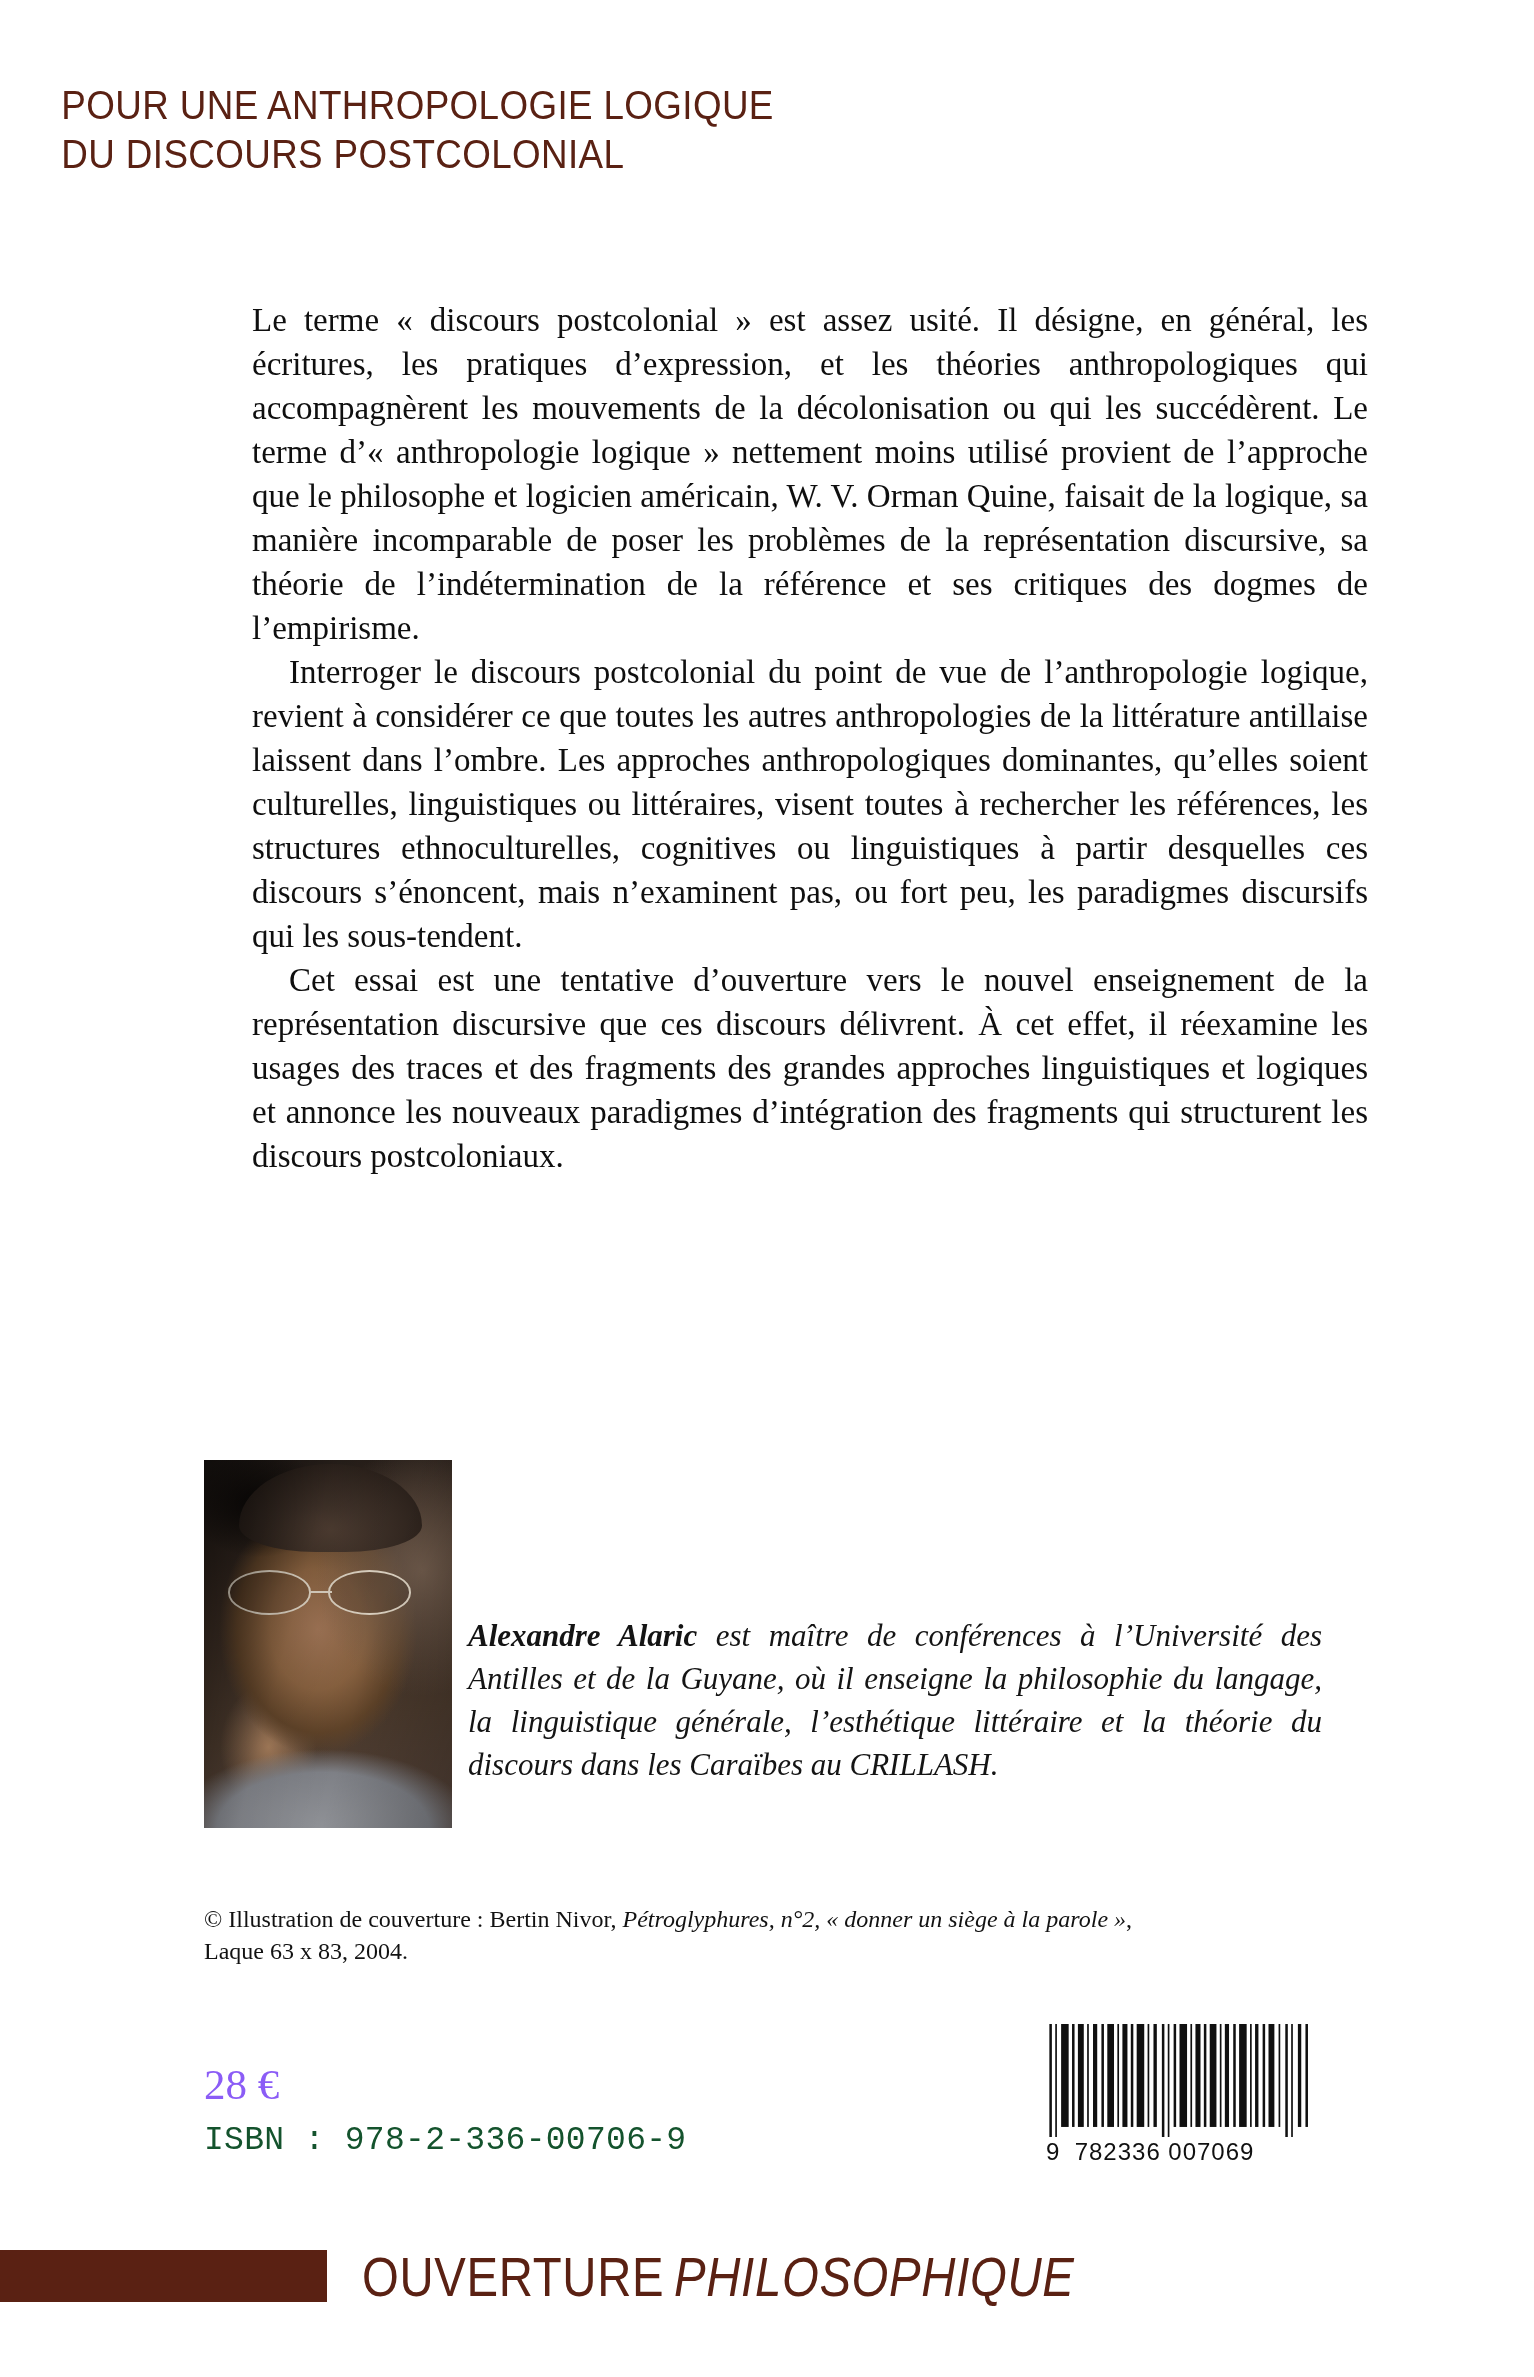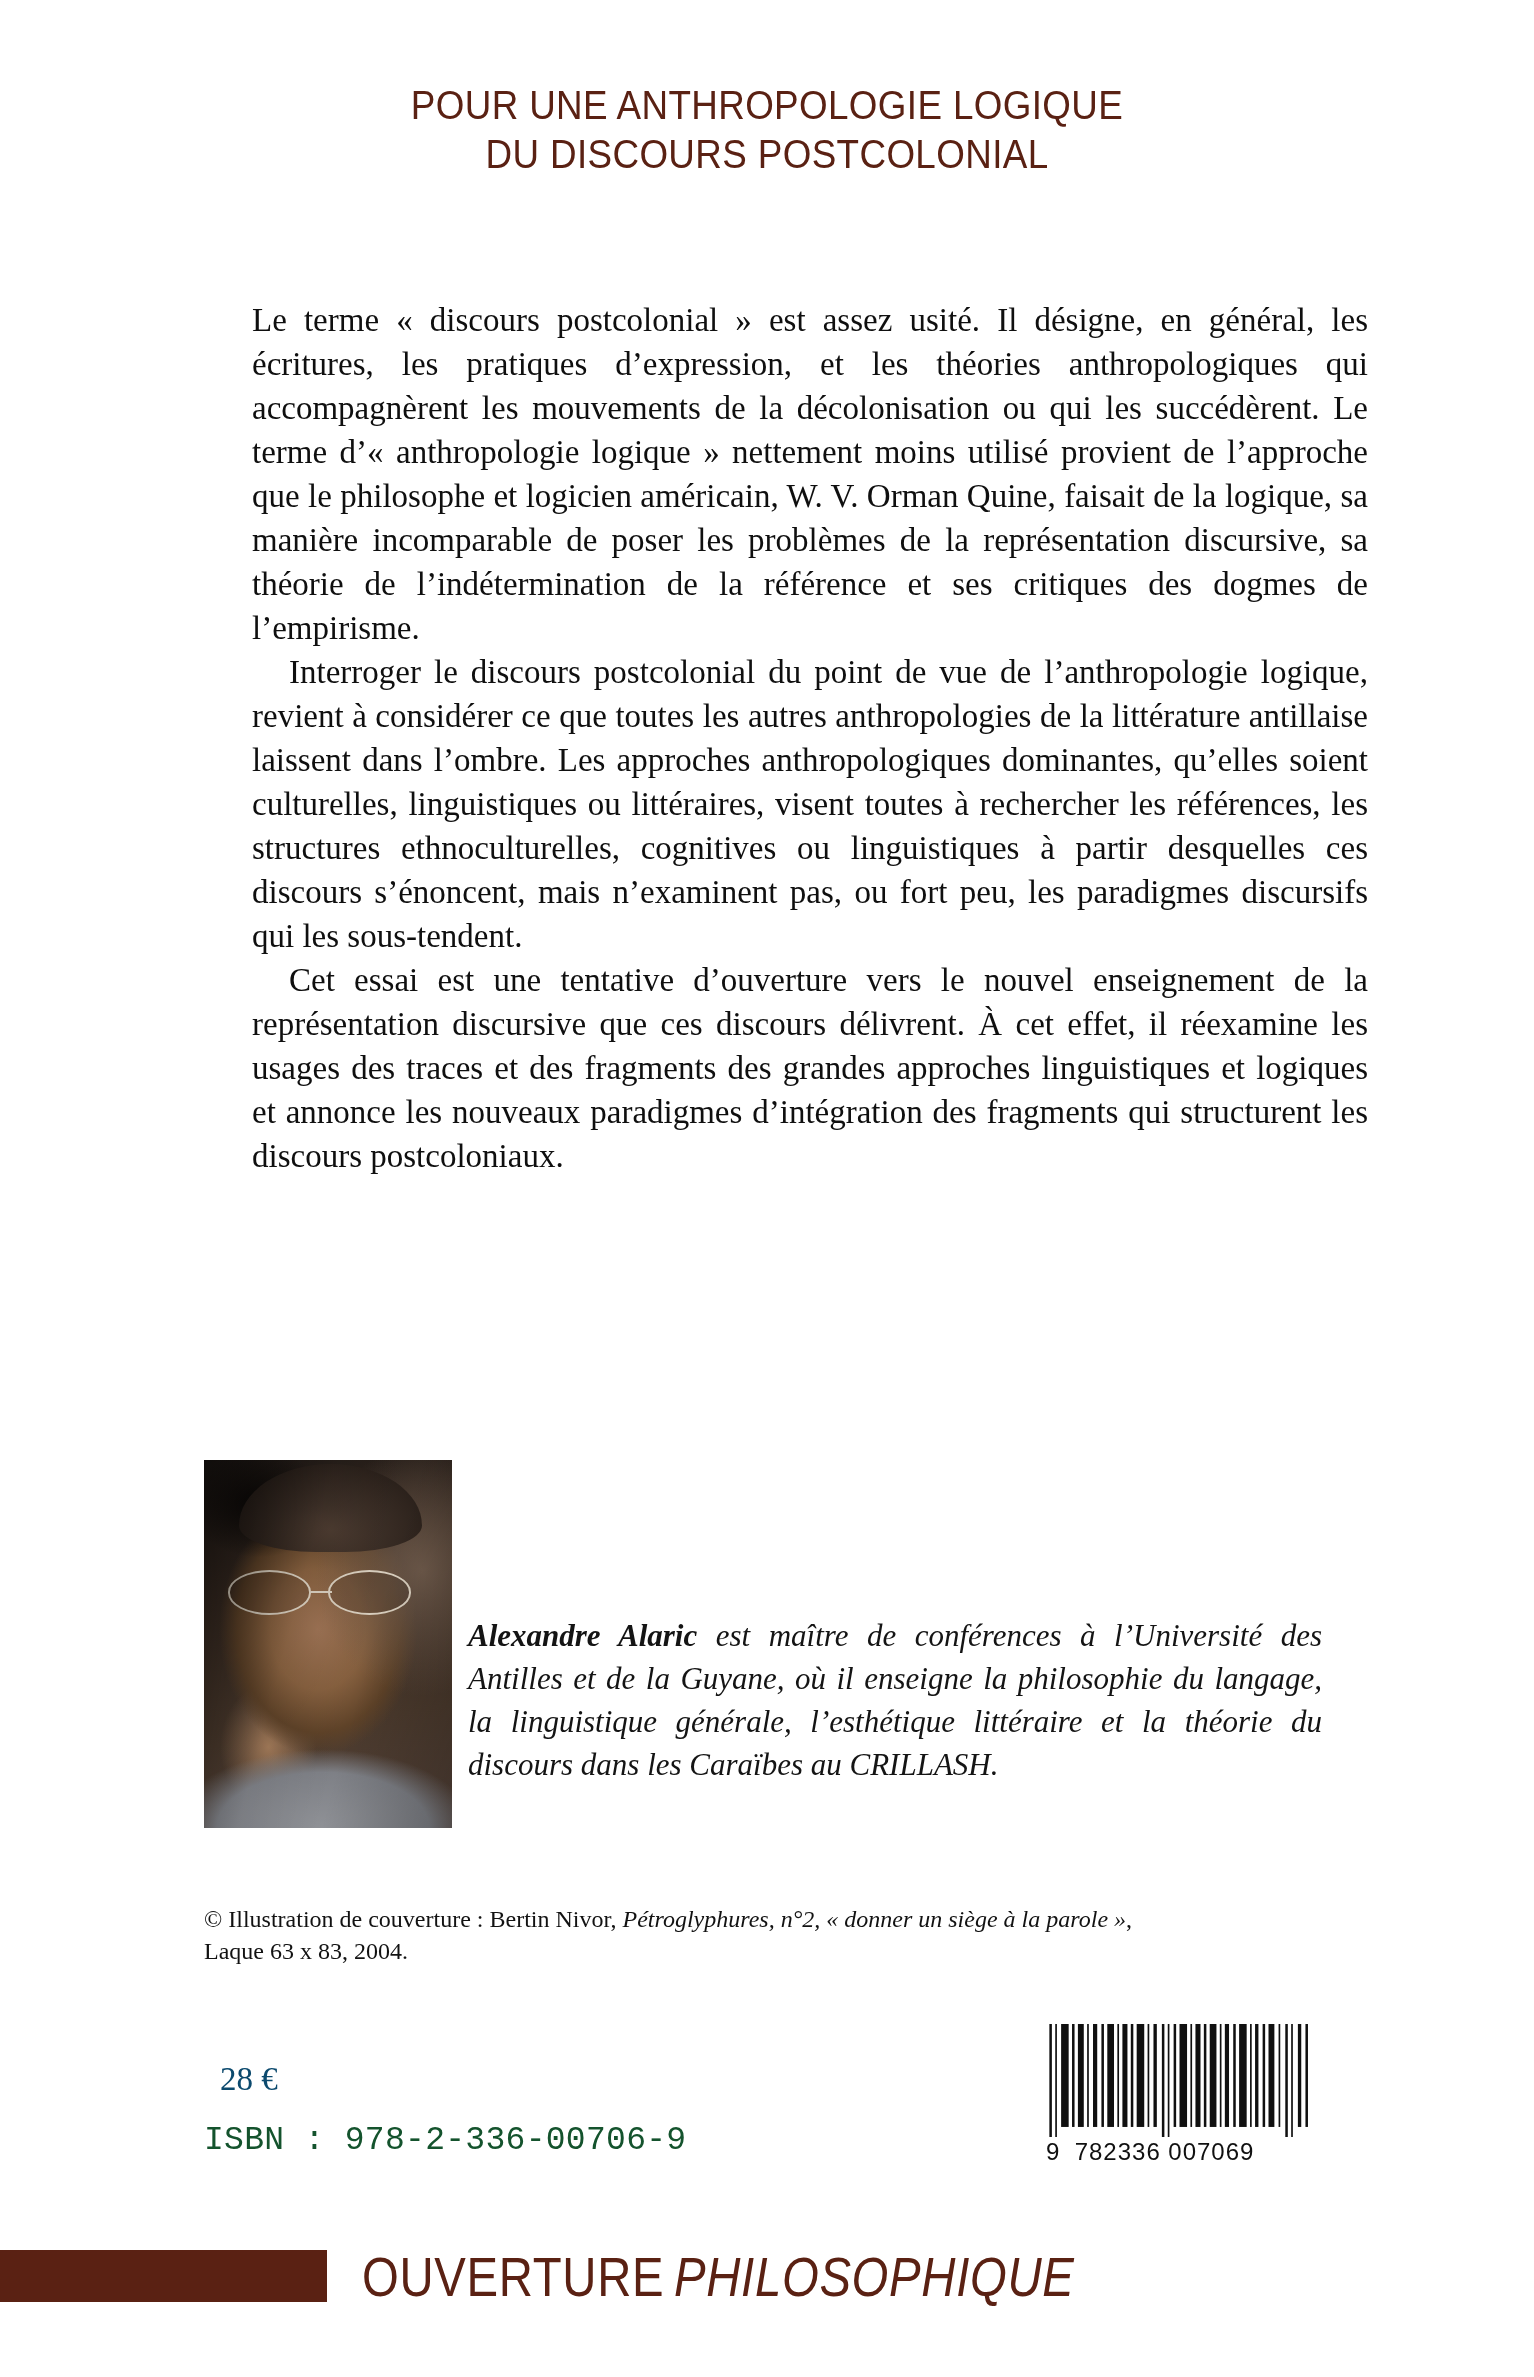--- a/index.html
+++ b/index.html
@@ -15,21 +15,21 @@
     font-family: "Liberation Serif", "DejaVu Serif", serif;
     color: #111111;
   }
 
   
   .title-block {
     position: absolute;
     left: 0;
     top: 81px;
     width: 1534px;
-    text-align: center;
+    text-align: left;
   }
   .title-line {
     font-family: "Liberation Sans Narrow", "Liberation Sans", sans-serif;
     font-size: 40px;
     line-height: 1.22;
     letter-spacing: 0.4px;
     color: #5a2113;
     font-weight: 400;
     transform: scaleX(0.92);
     transform-origin: center;
@@ -162,25 +162,25 @@
     width: 1133px;
     font-size: 24px;
     line-height: 32px;
     color: #121212;
   }
   .credit i { font-style: italic; text-align: center; }
 
   
   .price {
     position: absolute;
-    left: 220px;
+    left: 204px;
     top: 2063px;
-    font-size: 33px;
+    font-size: 43px;
     line-height: 1;
-    color: #0c4a6e;
+    color: #8b5cf6;
   }
   .isbn {
     position: absolute;
     left: 204px;
     top: 2124px;
     font-family: Liberation Mono, monospace;
     font-size: 33px;
     line-height: 1;
     letter-spacing: 0.3px;
     color: #14532d;

